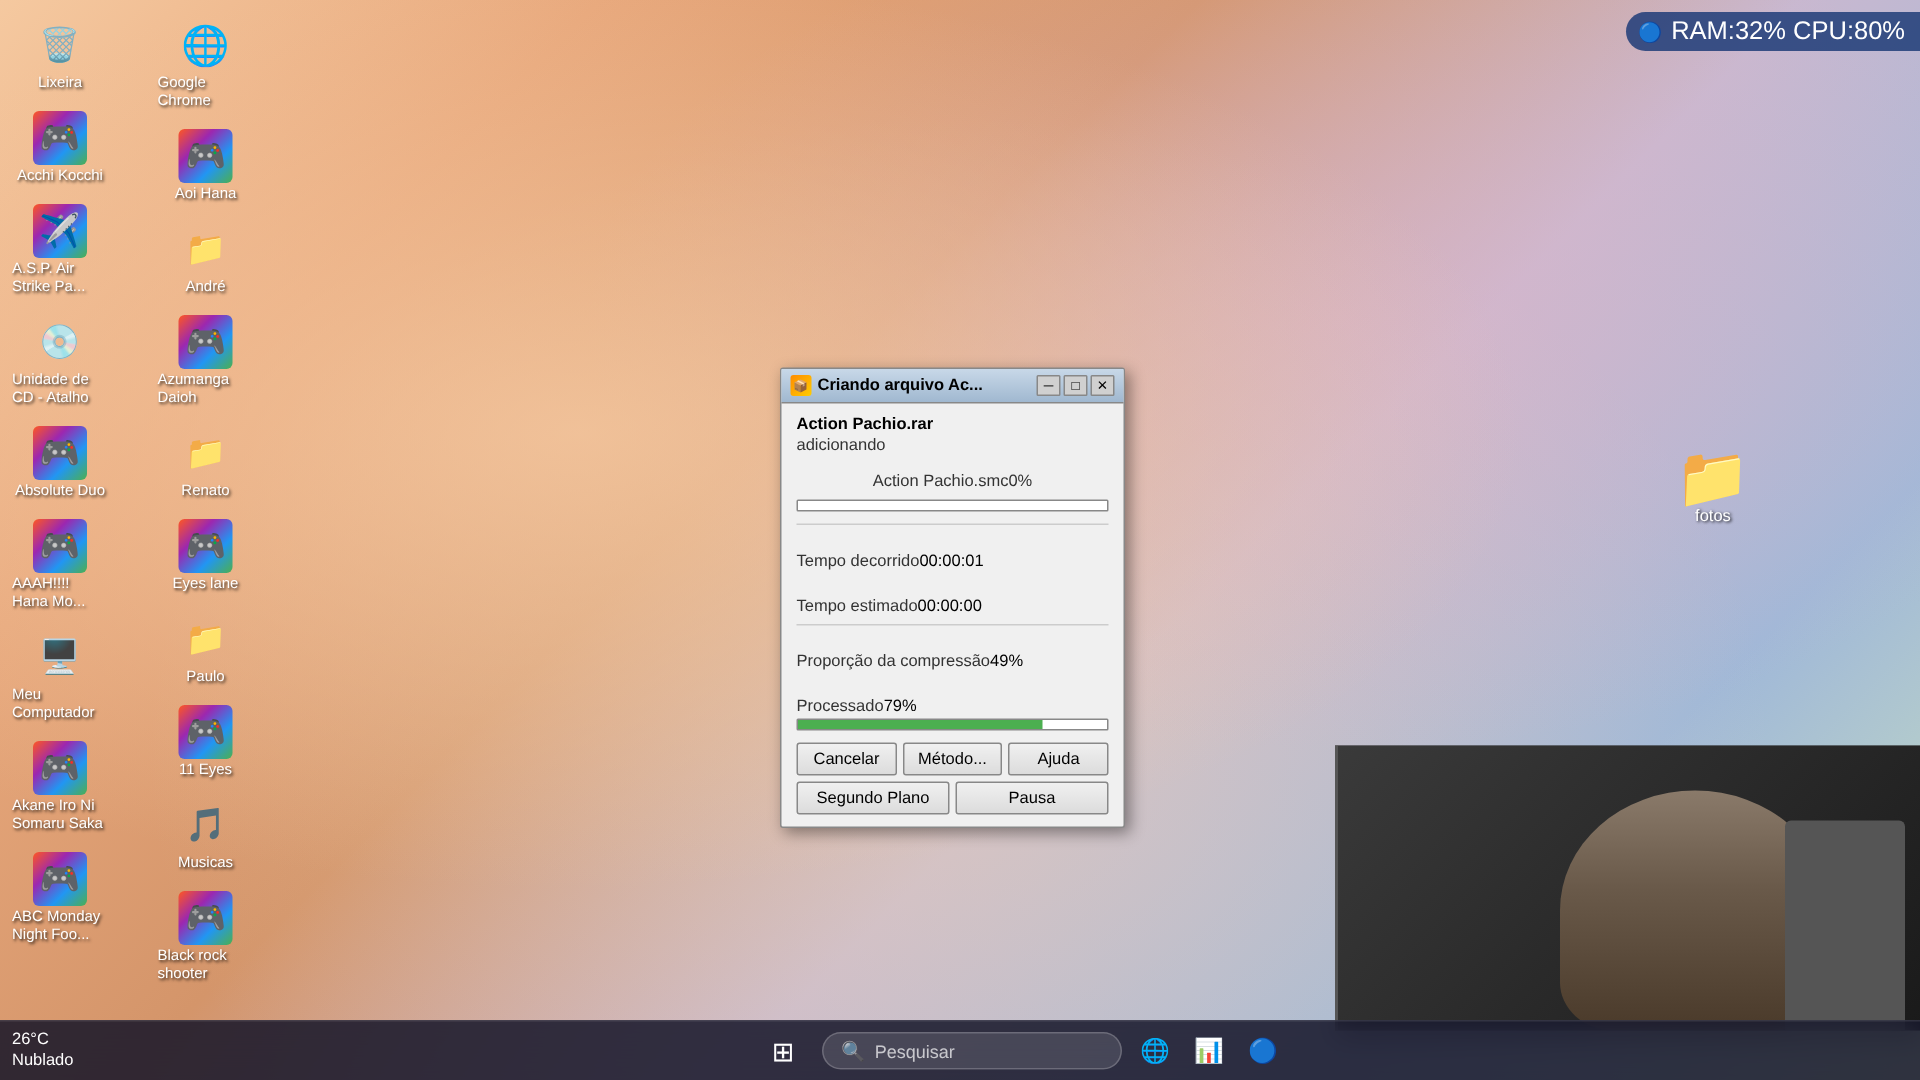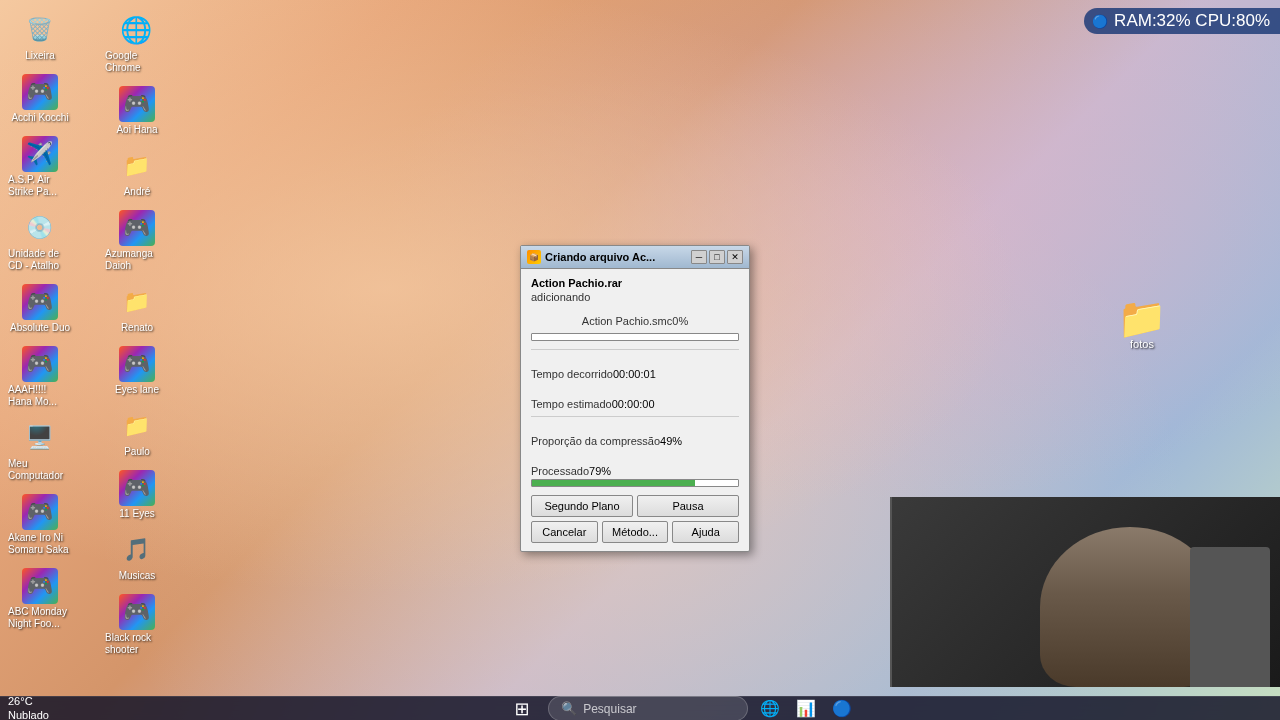--- a/index.html
+++ b/index.html
@@ -278,21 +278,21 @@
       font-size: 11px;
       text-align: center;
     }
 
     
     #taskbar {
       position: absolute;
       bottom: 0;
       left: 0;
       right: 0;
-      height: 24px;
+      height: 40px;
       background: rgba(20, 20, 40, 0.85);
       backdrop-filter: blur(10px);
       display: flex;
       align-items: center;
       padding: 0 8px;
       gap: 4px;
       border-top: 1px solid rgba(255,255,255,0.1);
     }
 
     .taskbar-left {
@@ -542,27 +542,27 @@
         <span class="dialog-stat-label">Processado</span>
         <span class="dialog-stat-value">79%</span>
       </div>
 
       <div class="dialog-progress-container">
         <div class="dialog-progress-bar" style="width: 79%;"></div>
       </div>
 
       <div class="dialog-buttons">
         <div class="dialog-button-row">
-          <button class="dlg-btn">Segundo Plano</button>
-          <button class="dlg-btn">Pausa</button>
-        </div>
-        <div class="dialog-button-row">
           <button class="dlg-btn">Cancelar</button>
           <button class="dlg-btn">Método...</button>
           <button class="dlg-btn">Ajuda</button>
+        </div>
+        <div class="dialog-button-row">
+          <button class="dlg-btn">Segundo Plano</button>
+          <button class="dlg-btn">Pausa</button>
         </div>
       </div>
     </div>
   </div>
 
   <div id="sys-tray">
     <span class="sys-tray-icon">🔵</span>
     <span class="sys-tray-text">RAM:32%  CPU:80%</span>
   </div>
 

